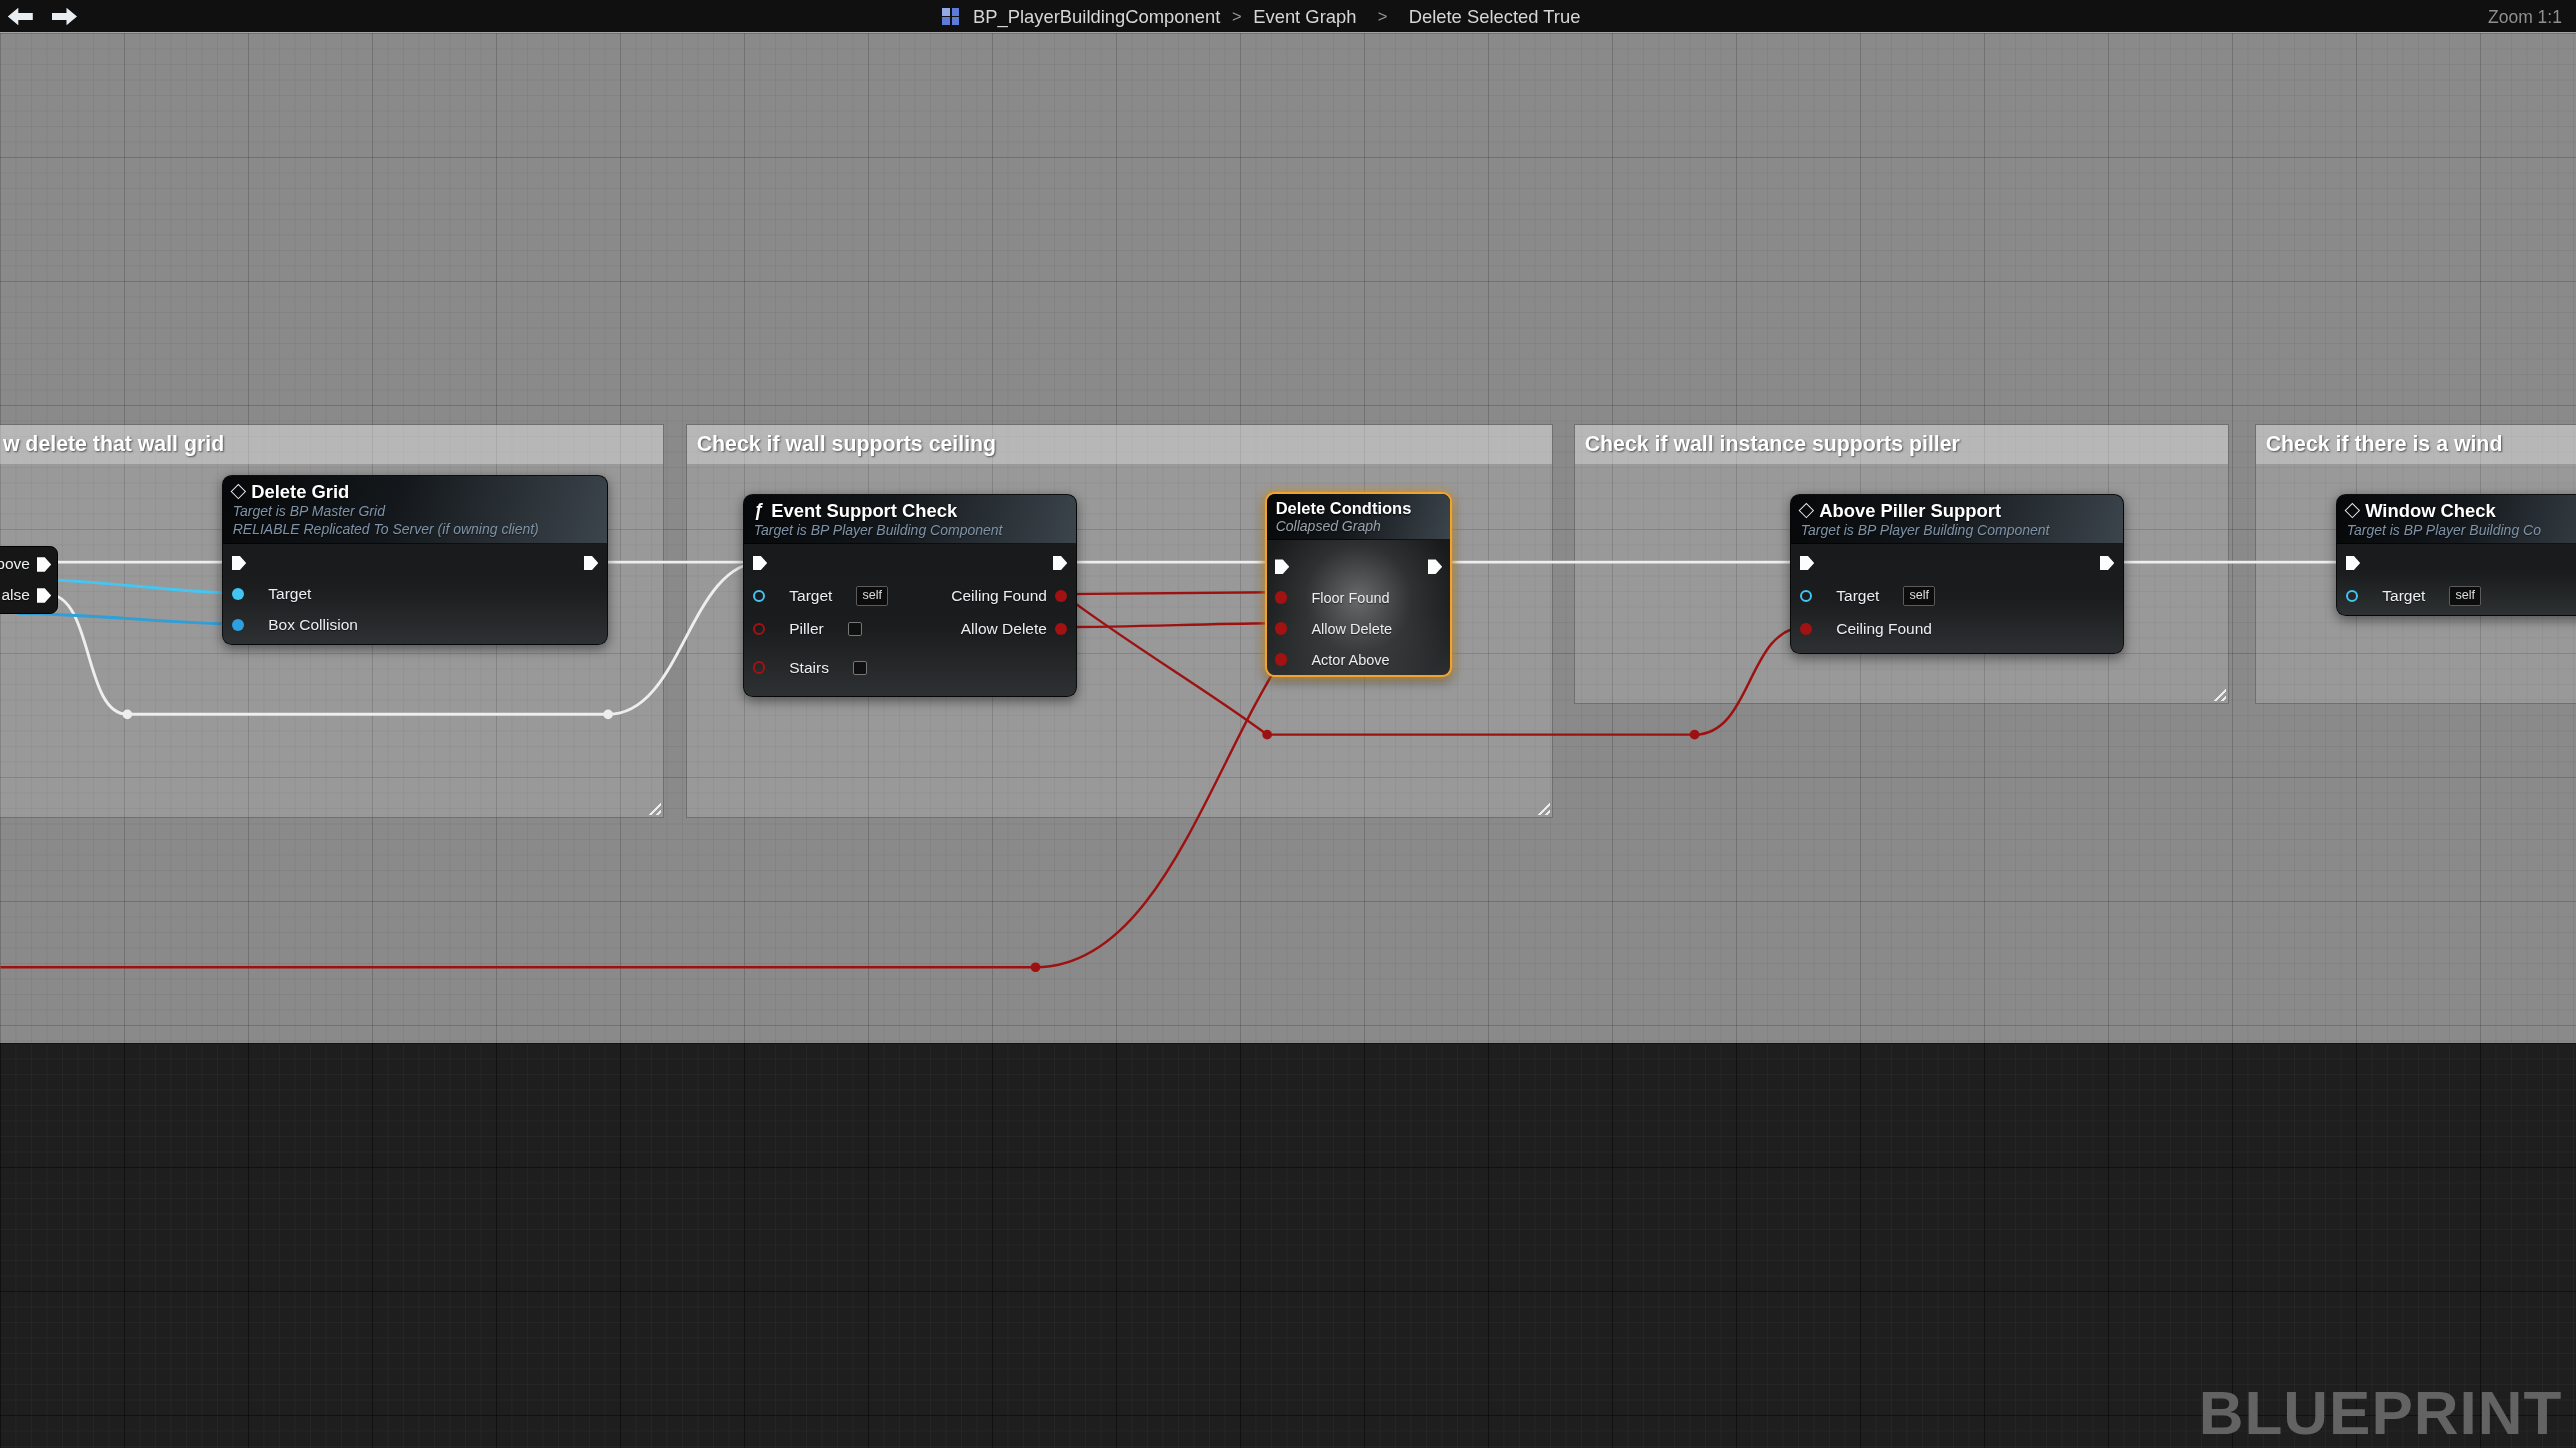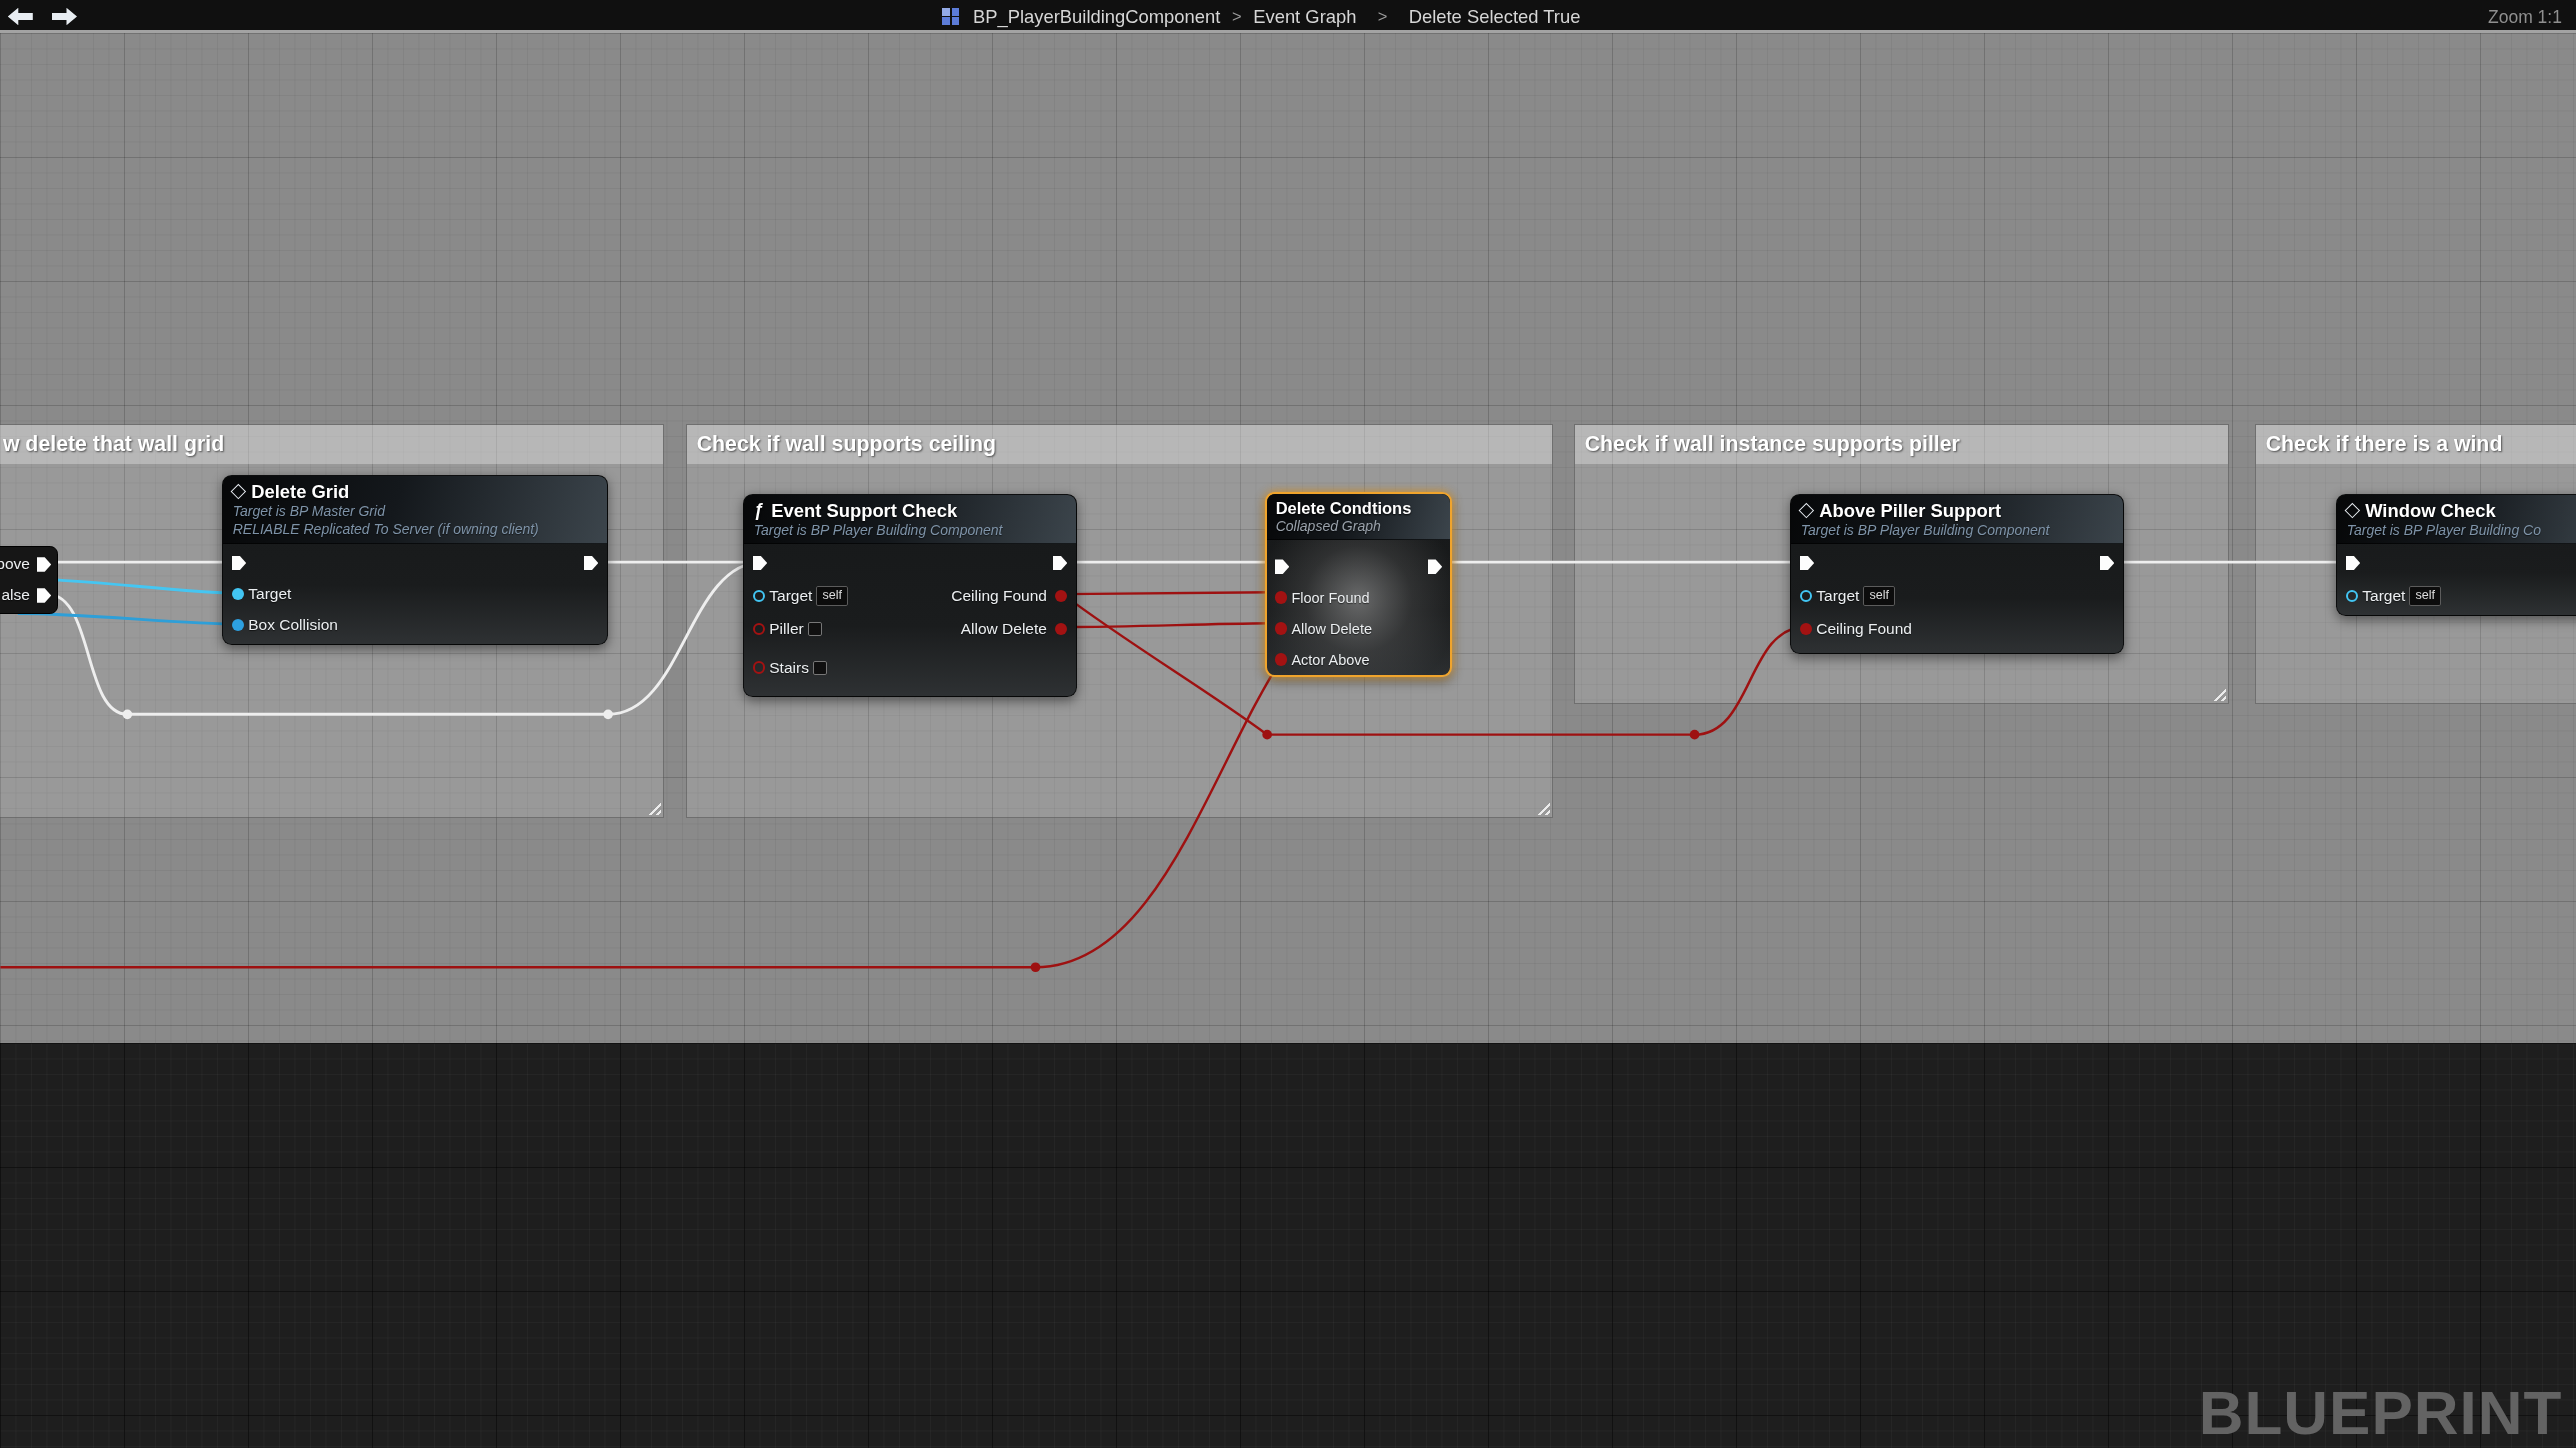--- a/index.html
+++ b/index.html
@@ -2,21 +2,21 @@
 <html><head>
 <meta charset="utf-8">
 <style>
   html,body{margin:0;padding:0;background:#000;}
   *{box-sizing:border-box;}
   .stage{position:relative;width:2576px;height:1448px;overflow:hidden;
          font-family:"Liberation Sans",sans-serif;background:#1d1d1d;}
 
   
   .topbar{position:absolute;left:0;top:0;width:2576px;height:33px;background:#101010;
-          border-bottom:3px solid #a3a3a3;z-index:50;}
+          border-bottom:1px solid #a3a3a3;z-index:50;}
   .nav-arrow{position:absolute;top:7.8px;width:25px;height:17.5px;background:#e8edf2;}
   .nav-arrow.back{left:7.8px;clip-path:polygon(0 50%,42% 0,42% 30%,100% 30%,100% 70%,42% 70%,42% 100%);}
   .nav-arrow.fwd{left:52px;clip-path:polygon(100% 50%,58% 0,58% 30%,0 30%,0 70%,58% 70%,58% 100%);}
   .breadcrumb{position:absolute;left:942px;top:0;height:33px;display:flex;align-items:center;
               gap:11.6px;color:#d6d6d6;font-size:18.4px;white-space:nowrap;}
   .breadcrumb .sep{color:#9a9a9a;font-size:16.5px;}
   .bp-icon{display:inline-grid;grid-template-columns:7.8px 7.8px;grid-template-rows:7.8px 7.8px;gap:1.9px;margin-right:1.9px;}
   .bp-icon i{display:block;background:#5c7cd8;}
   .bp-icon i:first-child{background:#93aae6;}
   .zoom{position:absolute;left:2488px;top:6.8px;color:#8f8f8f;font-size:17.5px;white-space:nowrap;}
@@ -61,21 +61,21 @@
         background:linear-gradient(105deg,#060708 0%,#14181c 45%,#3c454c 100%);
         border-bottom:1px solid rgba(0,0,0,.6);}
   .node-title{display:flex;align-items:center;gap:7.8px;font-weight:bold;font-size:18.4px;color:#fff;
         text-shadow:0 1px 1.9px #000;white-space:nowrap;}
   .node-sub{font-size:14px;font-style:italic;color:#7e93a8;line-height:1.28;
         text-shadow:0 1px 1px rgba(0,0,0,.5);white-space:nowrap;overflow:hidden;}
   .node-sub.gray{color:#9aa2ab;}
   .icon-diamond{width:10.7px;height:10.7px;border:1.9px solid #e6ebf0;transform:rotate(45deg);flex:0 0 auto;}
   .icon-fn{font-style:italic;font-weight:bold;font-size:17.5px;color:#fff;flex:0 0 auto;}
   .rows{position:relative;padding:3.9px 8.7px 0;}
-  .row{display:flex;align-items:center;height:31px;gap:4px;}
+  .row{display:flex;align-items:center;height:31px;gap:24px;}
   .row.h34{height:33px;}
   .row.exec{justify-content:space-between;}
   .row .rgroup{margin-left:auto;display:flex;align-items:center;gap:7.8px;}
   .pin-label{font-size:15.5px;color:#eceff1;text-shadow:0 1px 1px rgba(0,0,0,.6);white-space:nowrap;}
   .pin-exec{width:14.5px;height:14.5px;background:#fdfdfd;flex:0 0 auto;
             clip-path:polygon(0 0,55% 0,100% 50%,55% 100%,0 100%);
             filter:drop-shadow(0 1px 1px rgba(0,0,0,.6));}
   .pin{width:12.6px;height:12.6px;border-radius:50%;flex:0 0 auto;}
   .pin.cyan-filled{background:#42c5f2;}
   .pin.blue-filled{background:#2da0e0;}

